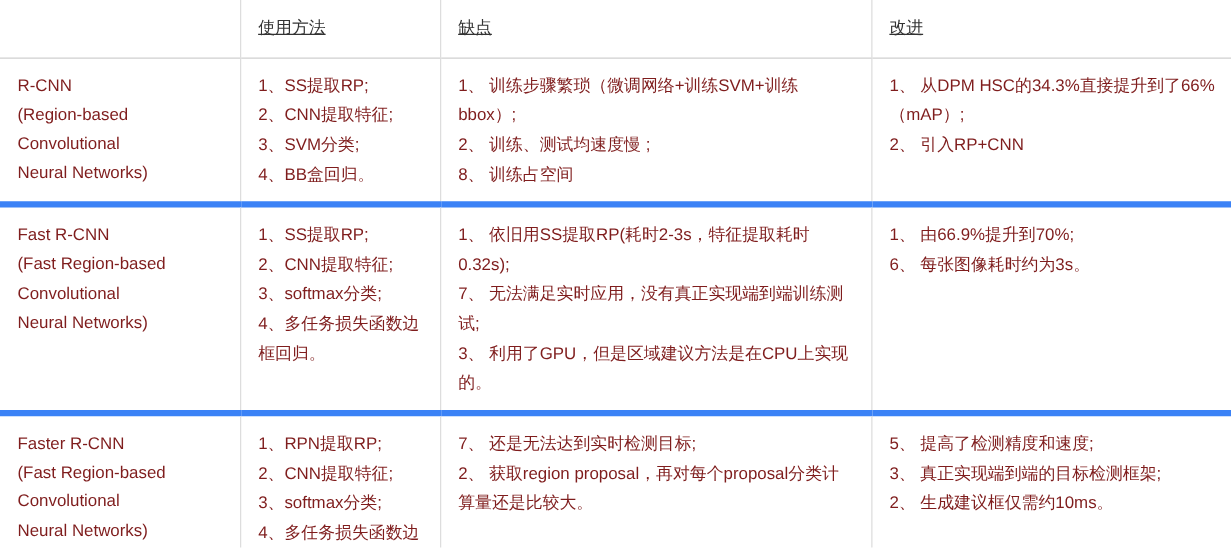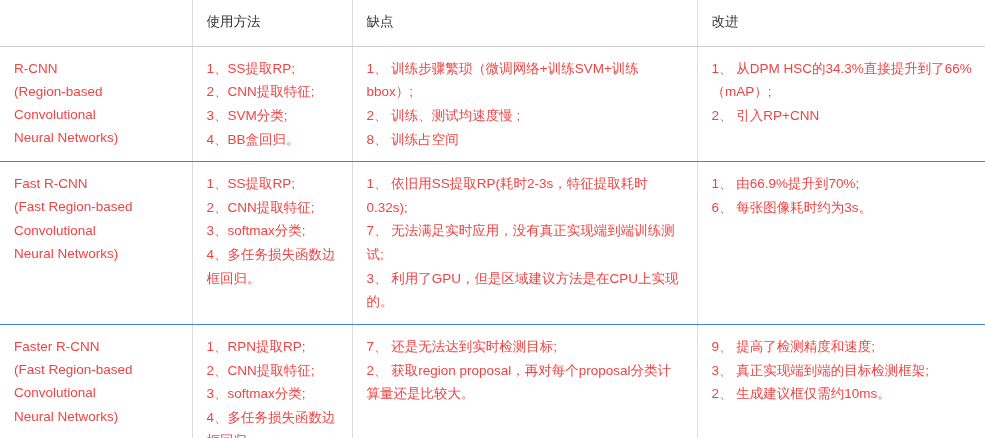--- a/index.html
+++ b/index.html
@@ -22,31 +22,32 @@
     border-collapse: collapse;
     width: 985px;
     table-layout: fixed;
   }
   table.cmp-table td,
   table.cmp-table th {
     vertical-align: top;
     text-align: left;
     font-weight: normal;
     padding: 10px 12px 10px 14px;
-    border-bottom: 1px solid #3b82f6;
+    border-bottom: 5px solid #3b82f6;
     font-size: 13.5px;
     line-height: 1.75;
-    color: #ef4444;
+    color: #7f1d1d;
     word-wrap: break-word;
   }
   table.cmp-table thead th {
     border-bottom: 1px solid #cfcfcf;
     padding-top: 10px;
     padding-bottom: 12px;
     color: #333333;
+    text-decoration: underline;
   }
   
   table.cmp-table td + td,
   table.cmp-table th + th {
     border-left: 1px solid #dddddd;
   }
   col.c1 { width: 192px; }
   col.c2 { width: 160px; }
   col.c3 { width: 345px; }
   col.c4 { width: 288px; }
@@ -146,20 +147,20 @@
           <div>1、RPN提取RP;</div>
           <div>2、CNN提取特征;</div>
           <div>3、softmax分类;</div>
           <div>4、多任务损失函数边框回归。</div>
         </td>
         <td class="cell-lines">
           <div>7、 还是无法达到实时检测目标;</div>
           <div>2、 获取region proposal，再对每个proposal分类计算量还是比较大。</div>
         </td>
         <td class="cell-lines">
-          <div>9、 提高了检测精度和速度;</div>
+          <div>5、 提高了检测精度和速度;</div>
           <div>3、 真正实现端到端的目标检测框架;</div>
           <div>2、 生成建议框仅需约10ms。</div>
         </td>
       </tr>
     </tbody>
   </table>
 </div>
 
 </body></html>

